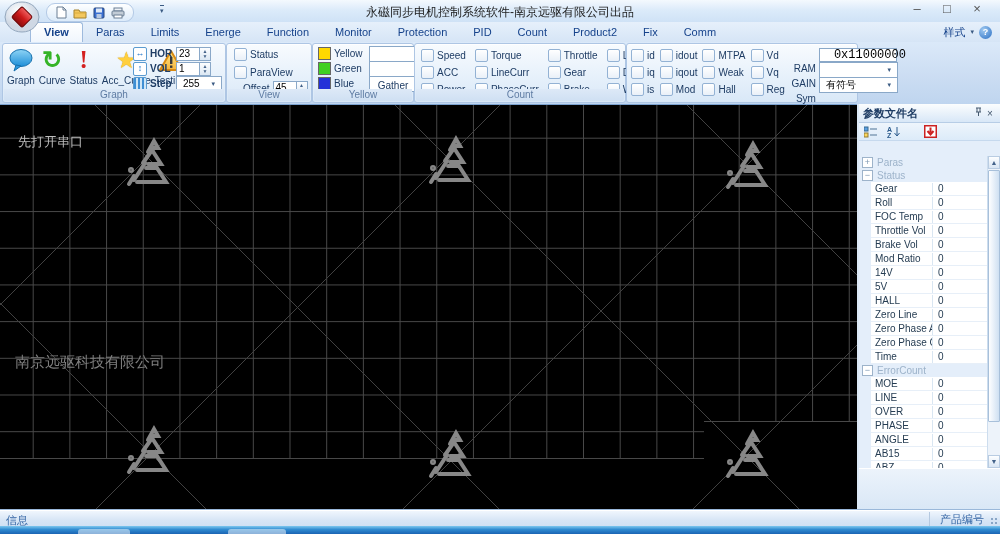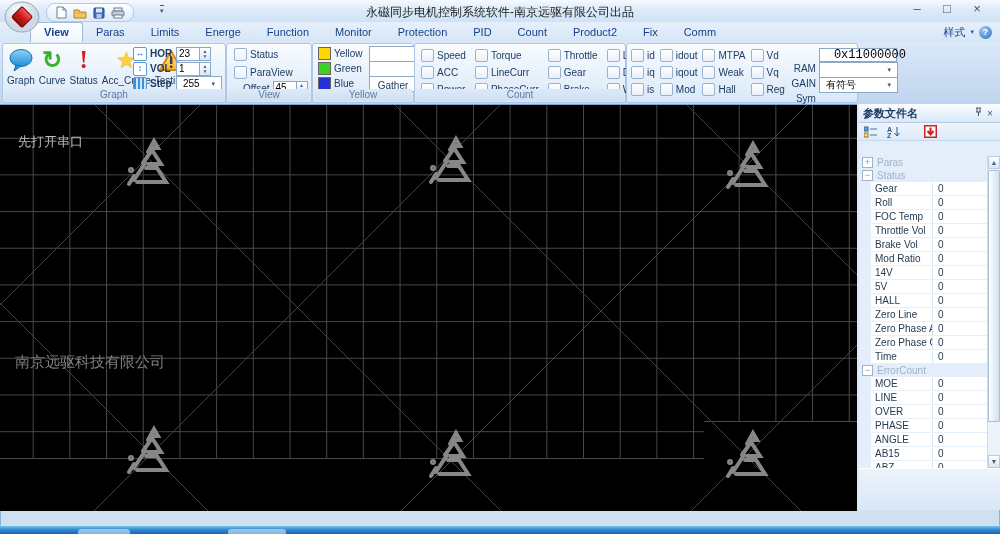--- a/index.html
+++ b/index.html
@@ -666,18 +666,23 @@
         </div>
       </div>
     <div class="scrollbar">
       <div class="sb-btn">▲</div>
       <div class="sb-thumb"></div>
       <div class="sb-btn sb-down">▼</div>
     </div>
     <div class="panel-filler"></div>
   </div>
 
+  <div class="statusbar">
+    <span class="sb-left">信息</span>
+    <span class="sb-right">产品编号</span>
+    <span class="grip"></span>
+  </div>
 
   <div class="taskbar">
     <span class="tb-seg" style="left:78px;width:52px"></span>
     <span class="tb-seg" style="left:228px;width:58px"></span>
   </div>
 </div>
 
 </body></html>

